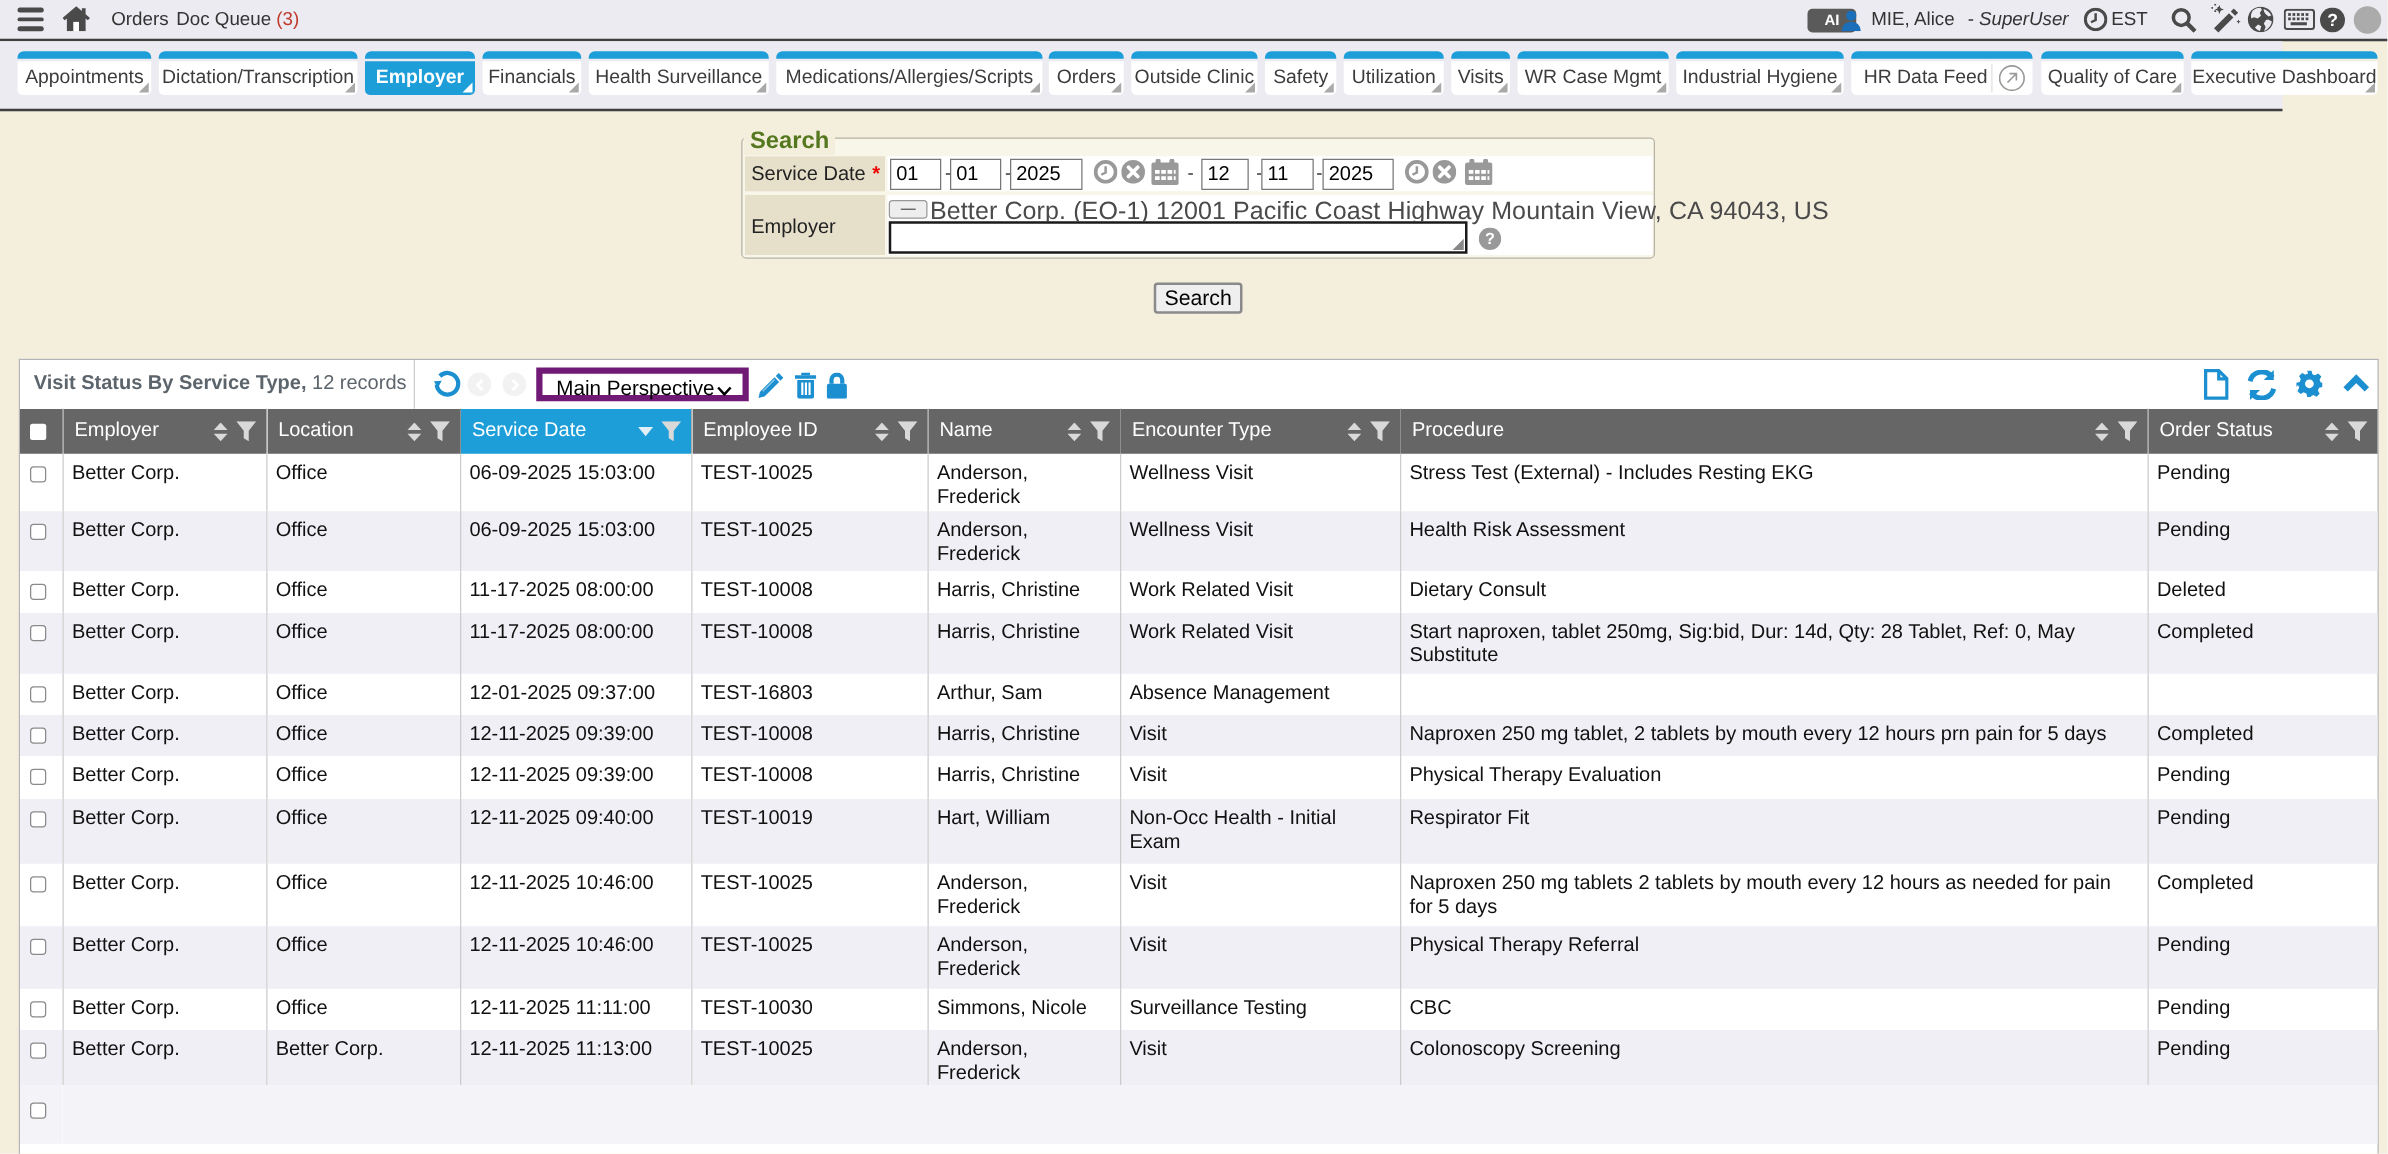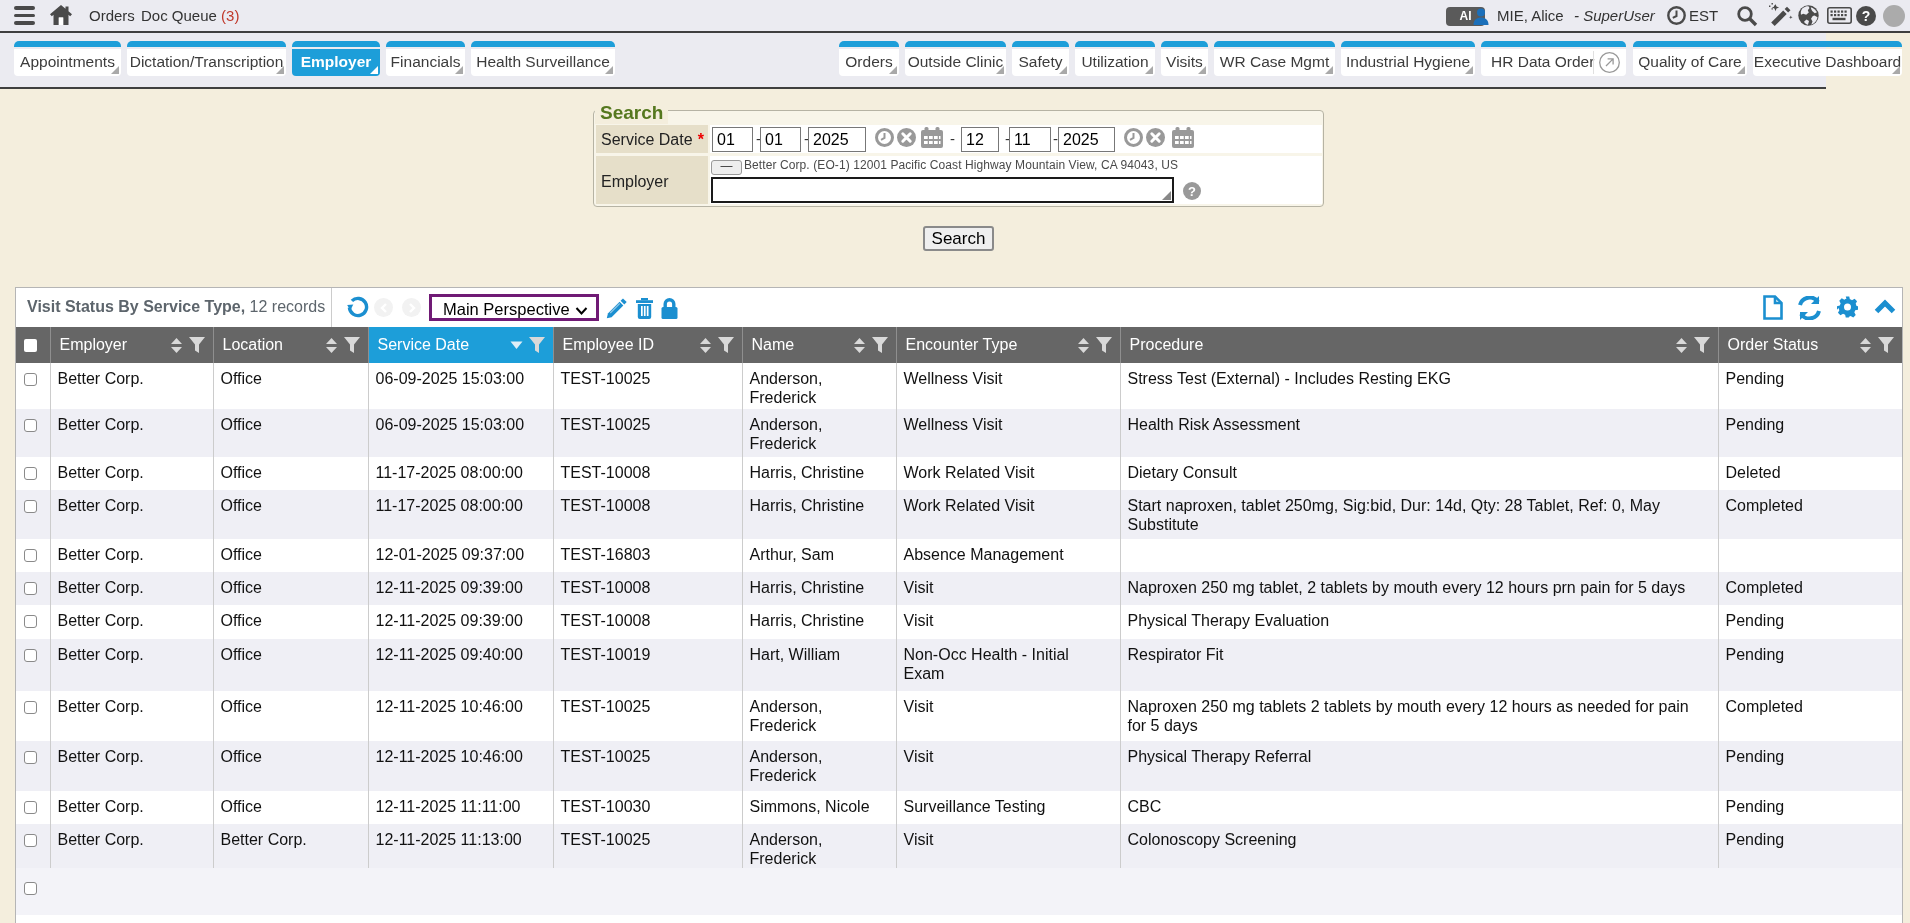--- a/index.html
+++ b/index.html
@@ -29,21 +29,21 @@
 #fs { position:absolute; left:593px; top:110px; width:731px; height:97px; border:1px solid #b6b3a4; border-radius:4px; background:#f8f5e9; }
 #fs-legend { position:absolute; left:595px; top:102px; padding:0 5px; background:#f4eedd; color:#55781f; font-size:19px; font-weight:bold; z-index:5; }
 .fsrow-label { position:absolute; background:#e6dfc9; left:596px; width:112px; font-size:16px; color:#222; }
 #lab1 { top:125px; height:28px; }
 #lab2 { top:156px; height:48px; }
 .lab-inner { padding:6px 0 0 5px; position:relative; }
 .redstar { color:#e00; font-weight:bold; }
 .dinput { position:absolute; top:127px; height:25px; border:1px solid #777; background:#fff; font-size:16px; color:#000; padding-left:4px; line-height:23px; }
 .dsep { position:absolute; top:130px; font-size:15px; color:#333; }
 #minusbtn { position:absolute; left:711px; top:160px; width:31px; height:15px; background:#eee; border:1px solid #999; border-radius:3px; text-align:center; line-height:11px; font-size:12px; color:#333; }
-#emptext { position:absolute; left:744px; top:158px; font-size:12px; letter-spacing:0.09px; color:#4a4a4a; }
+#emptext { position:absolute; left:744px; top:158px; font-size:20px; letter-spacing:0.09px; color:#4a4a4a; }
 #emptarea { position:absolute; left:711px; top:177px; width:463px; height:26px; border:2px solid #1a1a1a; background:#fff; }
 #emptarea::after { content:""; position:absolute; right:1px; bottom:1px; width:0; height:0; border-left:9px solid transparent; border-bottom:9px solid #888; }
 #searchbtn { position:absolute; left:923px; top:226px; width:71px; height:25px; background:#efefef; border:2px solid #8a8a8a; border-radius:3px; font-size:17px; color:#000; text-align:center; line-height:21px; }
 
 
 #panel { position:absolute; left:15px; top:287px; width:1888px; height:731px; background:#fff; border:1px solid #b5b5b5; }
 #toolbar { position:relative; height:39px; }
 #tb-title { position:absolute; left:11px; top:10px; font-size:16px; color:#5d656c; white-space:nowrap; }
 #tb-title b { font-weight:bold; }
 #tb-sep { position:absolute; left:315px; top:0; width:1px; height:39px; background:#ccc; }
@@ -56,21 +56,21 @@
 #grid th:first-child { border-left:none; }
 #grid th.sorted { background:#1d9ed9; }
 #grid td { vertical-align:top; padding:6px 8px 0 7px; border-left:1px solid #ccc; color:#111; line-height:19px; overflow:hidden; }
 #grid td:first-child { border-left:none; padding-left:8px; }
 #grid tr.even td { background:#efeff5; }
 #grid tr.foot td { background:#f3f3f8; border-left:none; }
 .cb { width:13px; height:13px; border:1px solid #8a8a8a; border-radius:3px; background:#fff; margin-top:4px; }
 .hicons { position:absolute; right:8px; top:50%; transform:translateY(-50%); display:flex; align-items:center; gap:6px; }
 
 
-#persel { position:absolute; left:413px; top:6px; width:170px; height:27px; border:3px solid #701a75; background:#fff; font-size:16.5px; color:#000; line-height:25px; padding-left:11px; }
+#persel { position:absolute; left:413px; top:6px; width:170px; height:27px; border:5px solid #701a75; background:#fff; font-size:16.5px; color:#000; line-height:25px; padding-left:11px; }
 #persel svg { position:absolute; right:8px; top:7px; }
 .navcirc { position:absolute; top:10px; width:19px; height:19px; border-radius:50%; background:#f2f2f2; }
 .navcirc svg { position:absolute; left:4.5px; top:4.5px; }
 </style>
 </head>
 <body>
 
 <div id="topbar">
   <div id="burger">
       <div></div>
@@ -150,20 +150,24 @@
       <div class="tabbody">Employer</div>
     </div>
     <div class="tab" style="left:386px;width:79px">
       <div class="tabcap"></div>
       <div class="tabbody">Financials</div>
     </div>
     <div class="tab" style="left:471px;width:144px">
       <div class="tabcap"></div>
       <div class="tabbody">Health Surveillance</div>
     </div>
+    <div class="tab" style="left:621px;width:213px">
+      <div class="tabcap"></div>
+      <div class="tabbody">Medications/Allergies/Scripts</div>
+    </div>
     <div class="tab" style="left:839px;width:60px">
       <div class="tabcap"></div>
       <div class="tabbody">Orders</div>
     </div>
     <div class="tab" style="left:905px;width:101px">
       <div class="tabcap"></div>
       <div class="tabbody">Outside Clinic</div>
     </div>
     <div class="tab" style="left:1012px;width:57px">
       <div class="tabcap"></div>
@@ -181,21 +185,21 @@
       <div class="tabcap"></div>
       <div class="tabbody">WR Case Mgmt</div>
     </div>
     <div class="tab" style="left:1341px;width:134px">
       <div class="tabcap"></div>
       <div class="tabbody">Industrial Hygiene</div>
     </div>
     <div class="tab nofold" style="left:1481px;width:145px">
       <div class="tabcap"></div>
       <div class="tabbody">
-        <span style="position:absolute;left:10px;top:0">HR Data Order</span>
+        <span style="position:absolute;left:10px;top:0">HR Data Feed</span>
         <span style="position:absolute;right:32px;top:2px;bottom:2px;width:1px;background:#e0e0e0"></span>
         <svg style="position:absolute;right:6px;top:3px" width="21" height="21" viewBox="0 0 21 21">
           <circle cx="10.5" cy="10.5" r="9.8" fill="none" stroke="#999" stroke-width="1.3"></circle>
           <path d="M7 14 L13.6 7.4 M8.6 6.9 H14.1 V12.4" fill="none" stroke="#999" stroke-width="1.3"></path>
         </svg>
       </div>
     </div>
     <div class="tab" style="left:1633px;width:114px">
       <div class="tabcap"></div>
       <div class="tabbody">Quality of Care</div>

